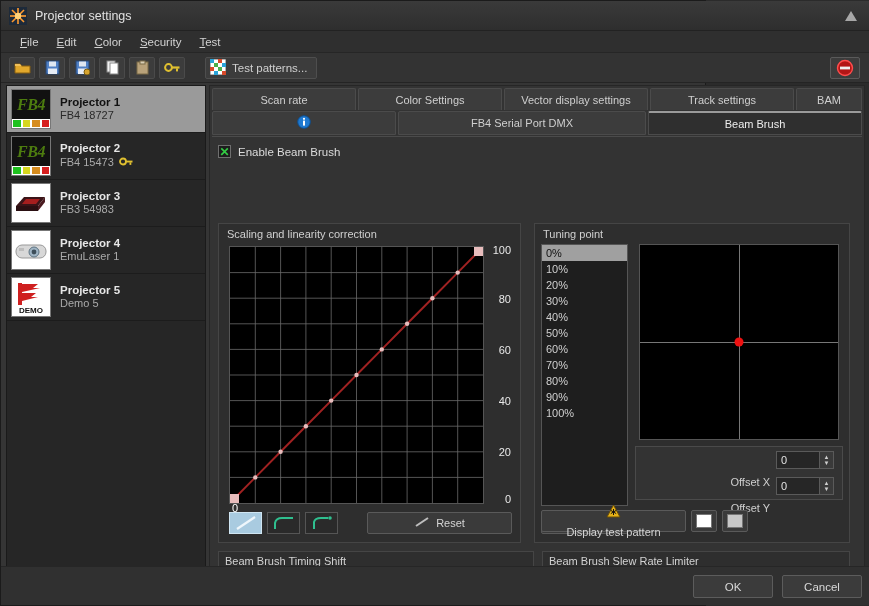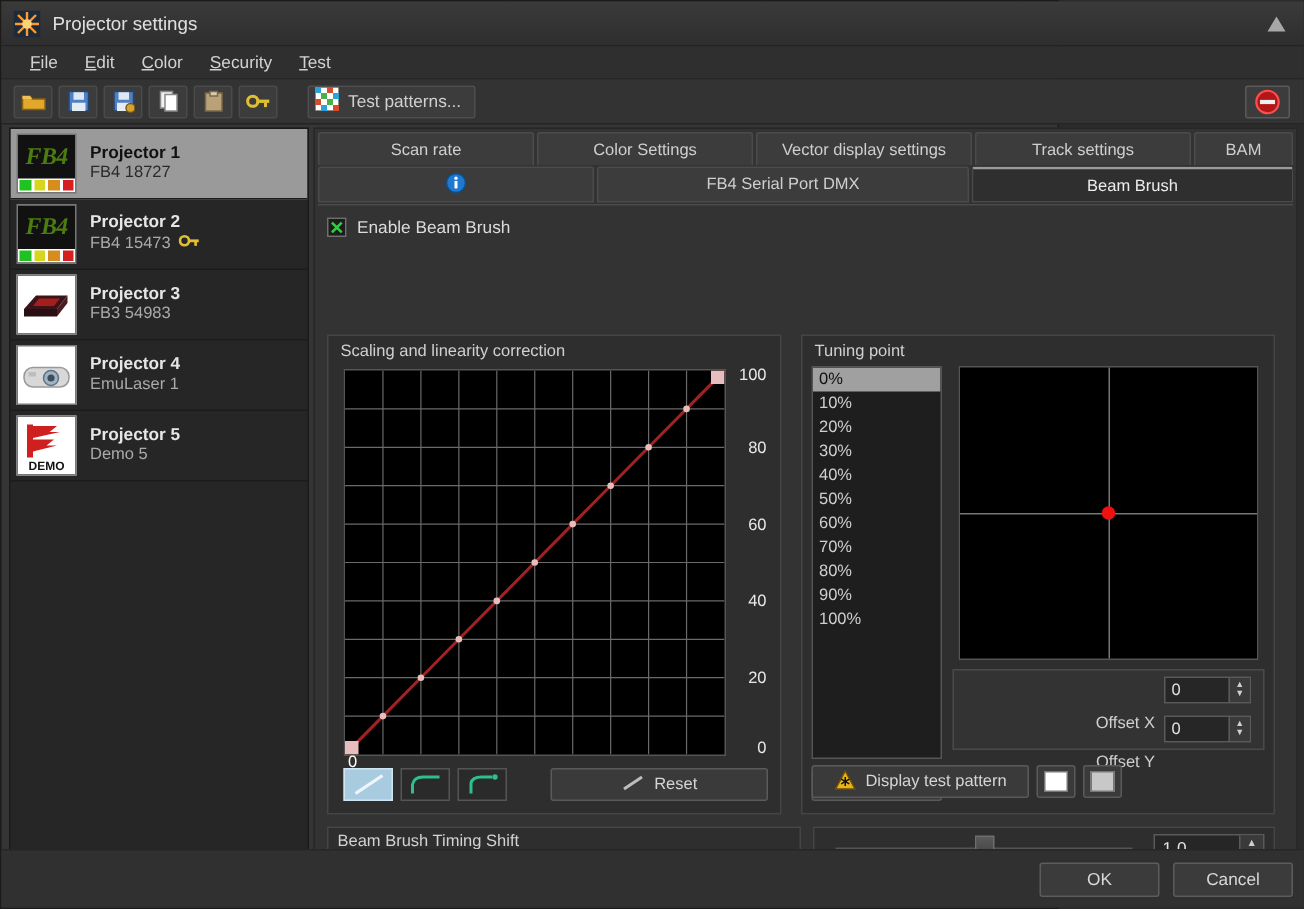--- a/index.html
+++ b/index.html
@@ -211,21 +211,21 @@
   .spin .arrows {
     width: 14px; background: #3a3a3a; border-left: 1px solid #5a5a5a;
     display: flex; flex-direction: column; align-items: center; justify-content: center;
   }
   .spin .arrows span { font-size: 6px; line-height: 6px; color: #cfcfcf; }
 
   .dtp-row { position: absolute; left: 6px; top: 286px; display: flex; align-items: center; gap: 5px; }
   .dtp-btn {
     width: 145px; height: 22px; background: #3a3a3a; border: 1px solid #5a5a5a;
     display: flex; align-items: center; justify-content: center; gap: 6px;
-    font-size: 11px; color: #d5d5d5; border-radius: 2px;
+    font-size: 11px; color: #d5d5d5; border-radius: 2px; flex-direction: column;
   }
   .sw-btn {
     width: 26px; height: 22px; background: #3a3a3a; border: 1px solid #5a5a5a;
     display: flex; align-items: center; justify-content: center; border-radius: 2px;
   }
   .sw-in { width: 16px; height: 14px; border: 1px solid #777; }
 
   
   .sl-group { position: absolute; background: #2e2e2e; border: 1px solid #454545; }
   .sl-left  { left: 6px;   top: 414px; width: 316px; height: 48px; }
@@ -659,20 +659,21 @@
             <div class="val">0</div>
             <div class="arrows">
                 <span>▲</span>
                 <span>▼</span>
               </div>
           </div>
         </div>
       </div>
 
       <div class="sl-group sl-right">
+        <div class="sl-title">Beam Brush Slew Rate Limiter</div>
         <div class="sl-row">
           <div class="slider">
             <div class="track"></div>
             <div class="thumb" id="sr-thumb" style="left: 100.5px;"></div>
           </div>
           <div class="sl-spin">
             <div class="val">1.0</div>
             <div class="arrows">
                 <span>▲</span>
                 <span>▼</span>

